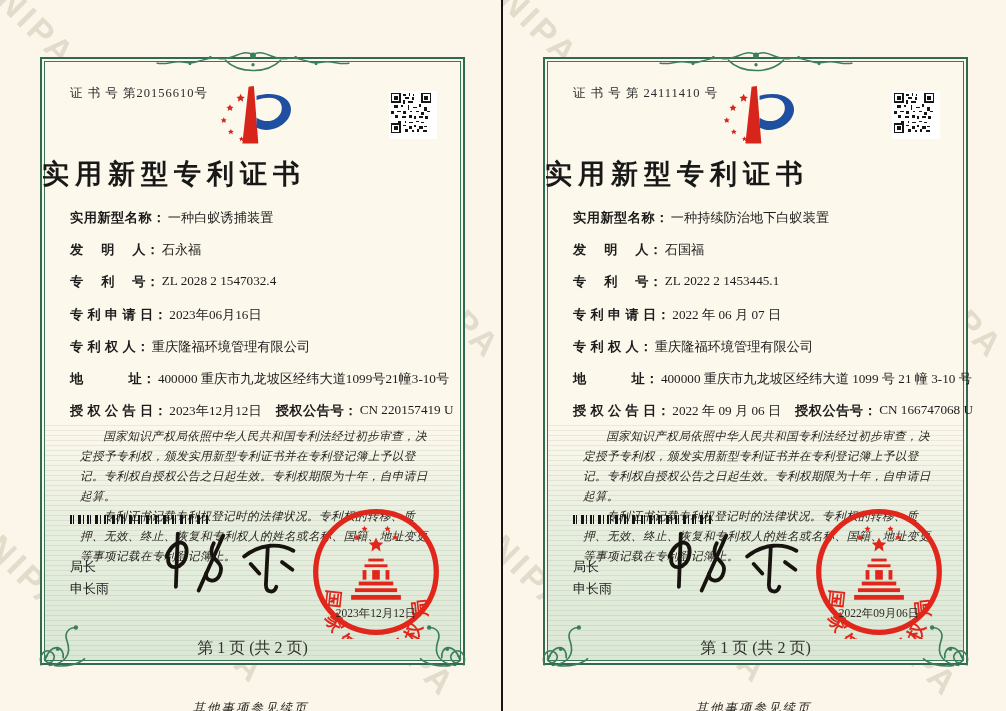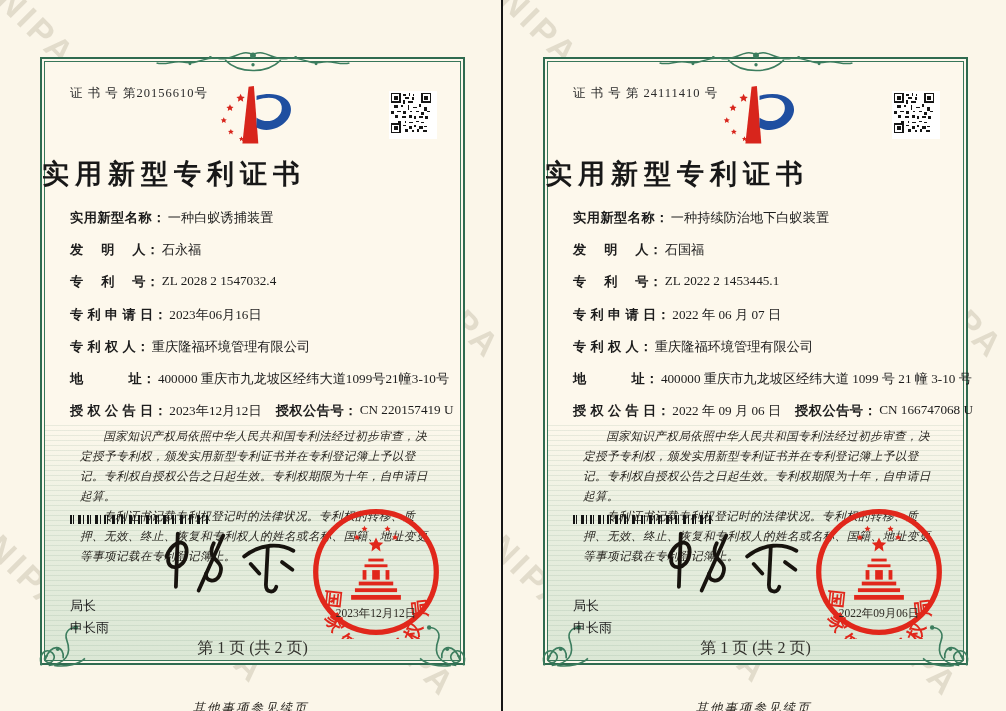--- a/index.html
+++ b/index.html
@@ -29,21 +29,21 @@
   .frow .val{margin-left:2px;}
   .frow .pair2{margin-left:14px;display:flex;}
   .paras{position:absolute;left:30px;right:28px;top:368px;font-size:11.6px;line-height:1.72;
     color:#221f1a;font-style:italic;margin-left:8px;}
   .paras p{margin:0;text-indent:2em;letter-spacing:0.4px;}
   .barcode{position:absolute;left:28px;top:456px;width:138px;height:9px;
     background:repeating-linear-gradient(90deg,#141414 0 2px,rgba(0,0,0,0) 2px 3px,
       #141414 3px 4px,rgba(0,0,0,0) 4px 8px,#141414 8px 11px,rgba(0,0,0,0) 11px 13px,
       #141414 13px 14px,rgba(0,0,0,0) 14px 17px);}
   .role,.rname{position:absolute;left:28px;font-family:"Liberation Sans","DejaVu Sans",sans-serif;
-    font-size:13px;color:#1d1d1d;margin-top:39px;}
+    font-size:13px;color:#1d1d1d;}
   .role{top:499px;} .rname{top:521px;}
   .sig{position:absolute;left:96px;top:466px;}
   .seal{position:absolute;right:20px;top:446px;width:134px;height:134px;}
   .page-ind{position:absolute;left:0;right:0;top:579px;text-align:center;font-size:16px;color:#33332e;}
   .footer-note{position:absolute;left:40px;width:421px;top:700px;text-align:center;
     font-size:12.5px;letter-spacing:2px;color:#201d18;font-style:italic;}
   .orn-top{position:absolute;left:50%;top:-13px;transform:translateX(-50%);}
   .orn-bl{position:absolute;left:-6px;bottom:-8px;}
   .orn-br{position:absolute;right:-6px;bottom:-8px;transform:scaleX(-1);}
   svg{display:block;}

